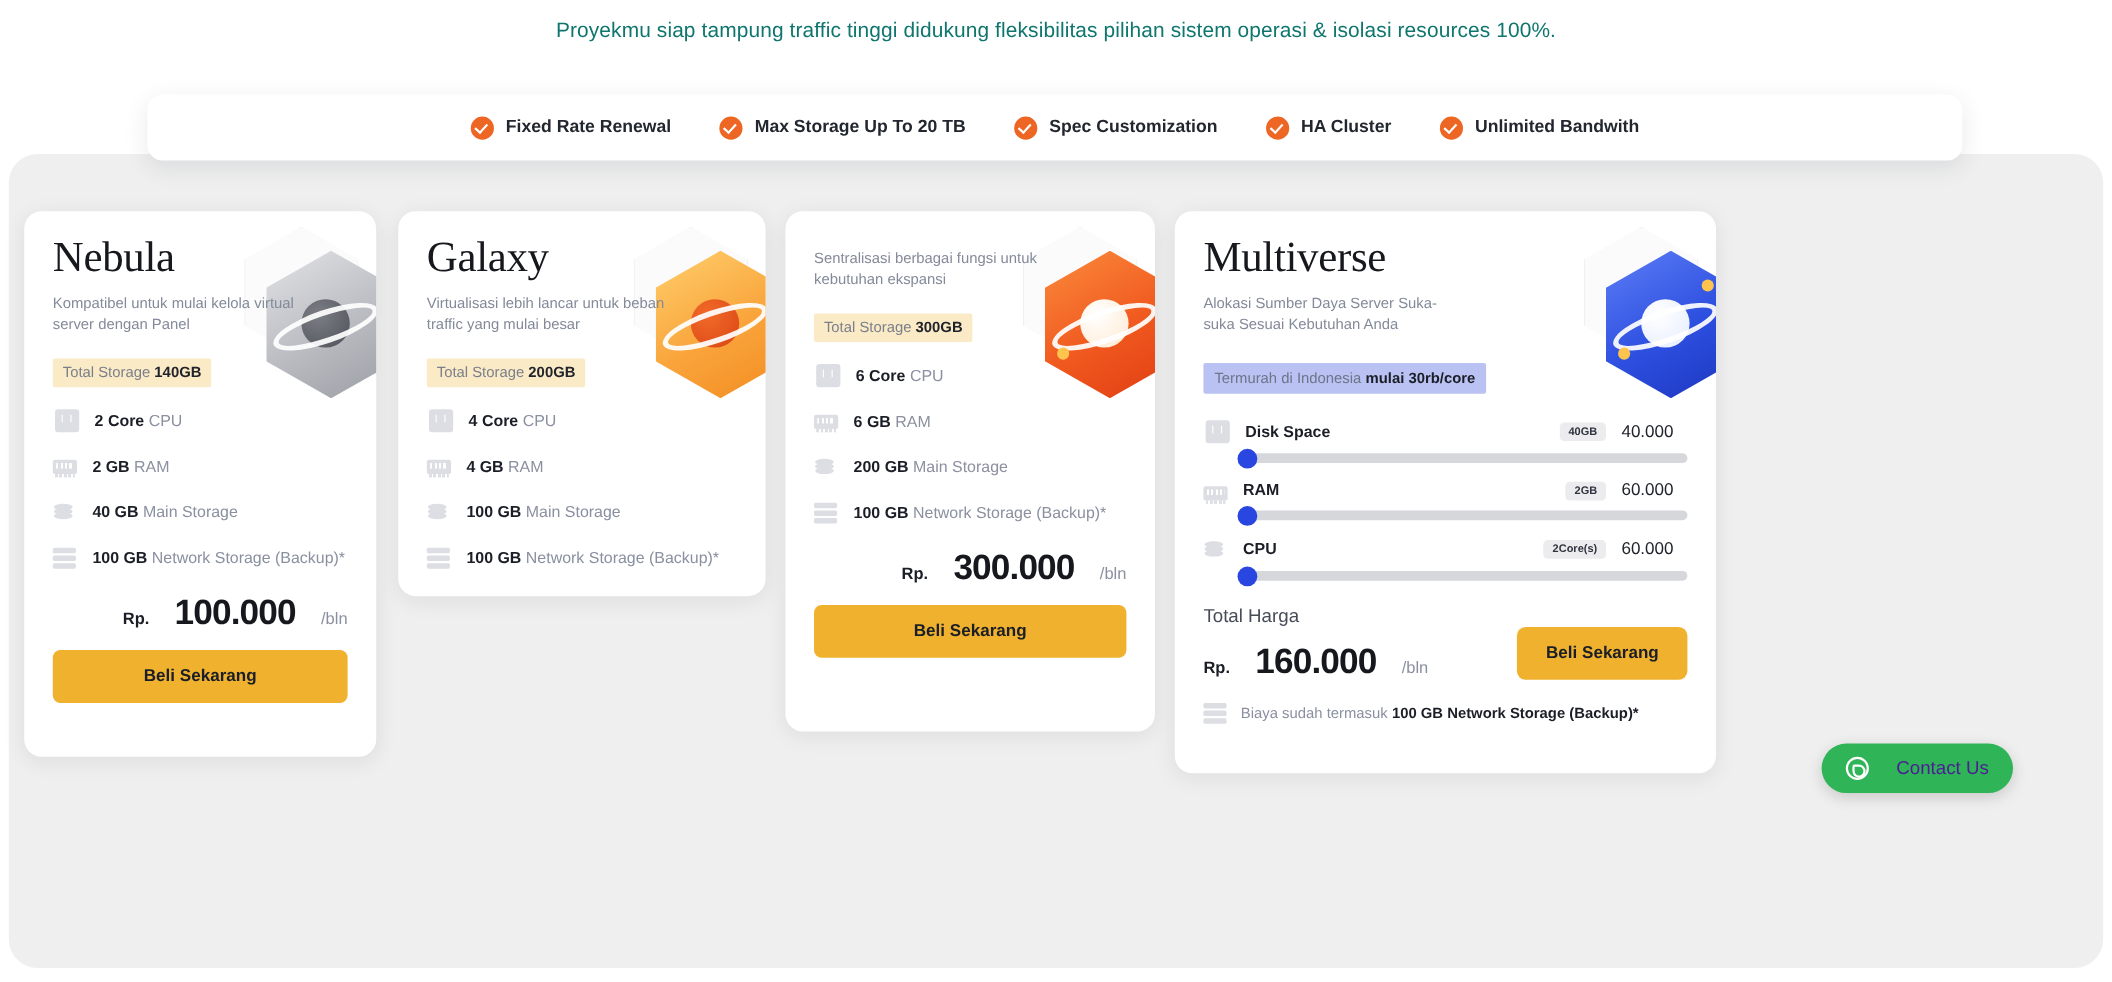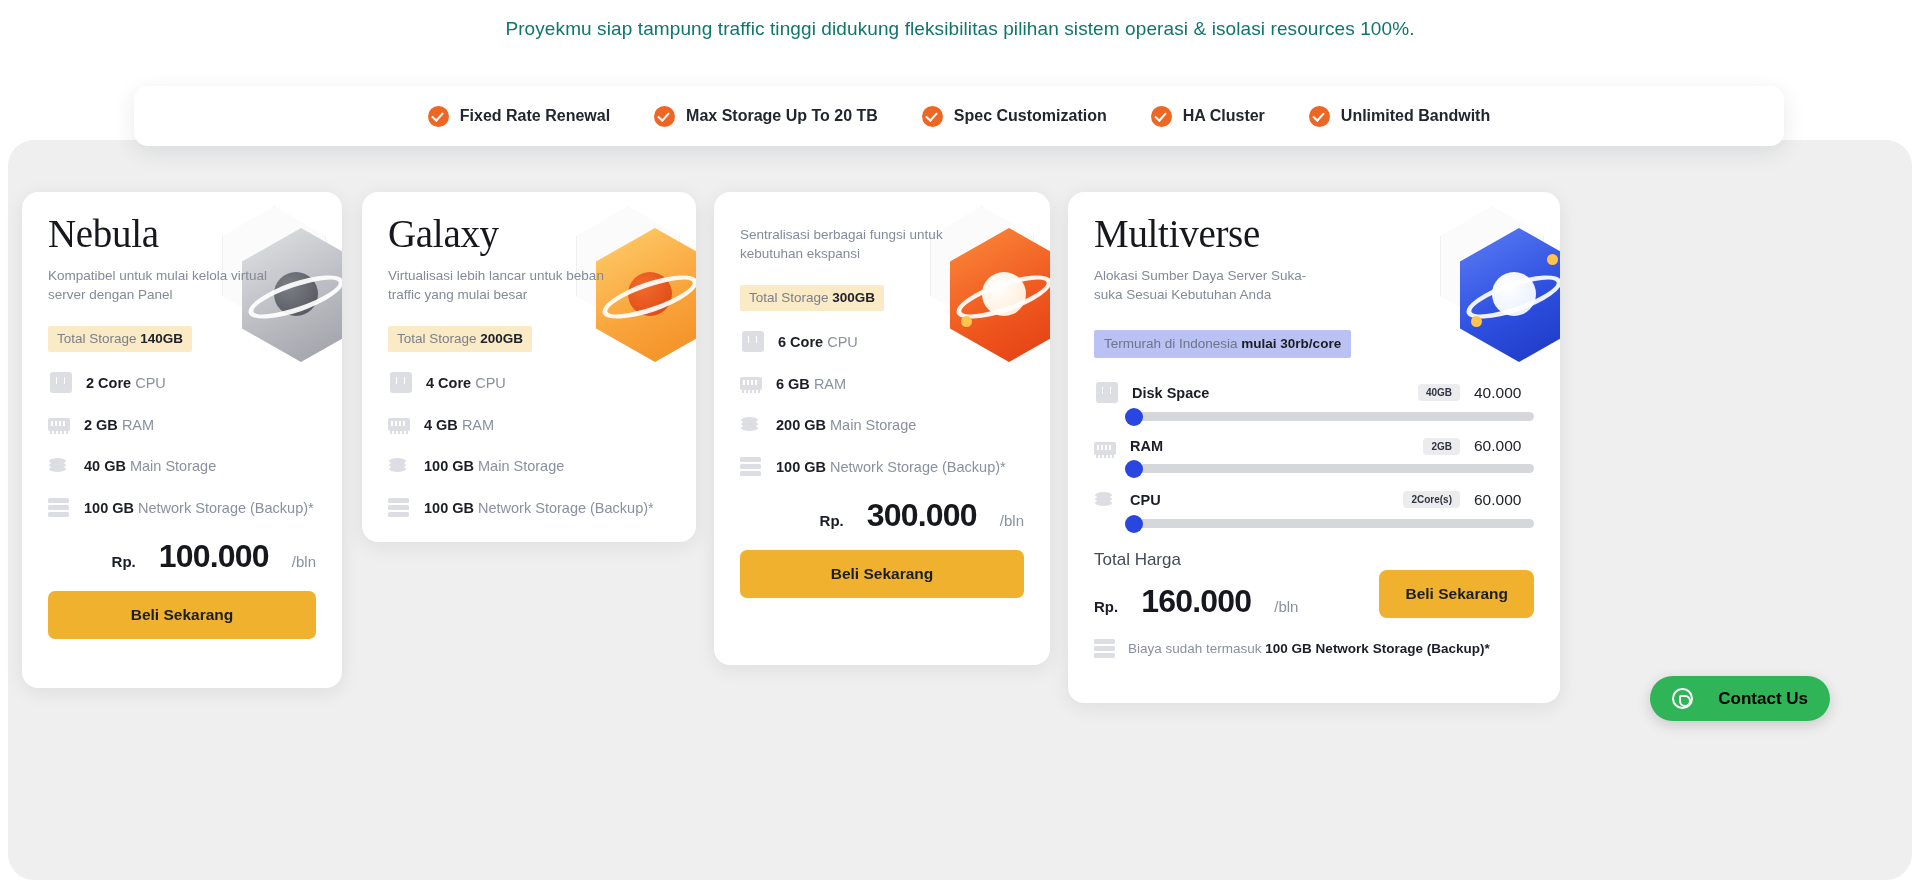--- a/index.html
+++ b/index.html
@@ -378,23 +378,23 @@
 
   
   .contact {
     position: absolute;
     right: 90px;
     bottom: 172px;
     display: flex;
     align-items: center;
     gap: 25px;
     background: #2fb457;
-    color: #000000;
+    color: #4c1d95;
     font-size: 17px;
-    font-weight: 700;
+    font-weight: 400;
     padding: 12px 22px;
     border: none;
     border-radius: 26px;
     cursor: pointer;
     z-index: 9;
     box-shadow: 0 4px 14px rgba(0,0,0,.16);
     font-family: "Liberation Sans", sans-serif;
   }
   .wa {
     width: 21px; height: 21px;

